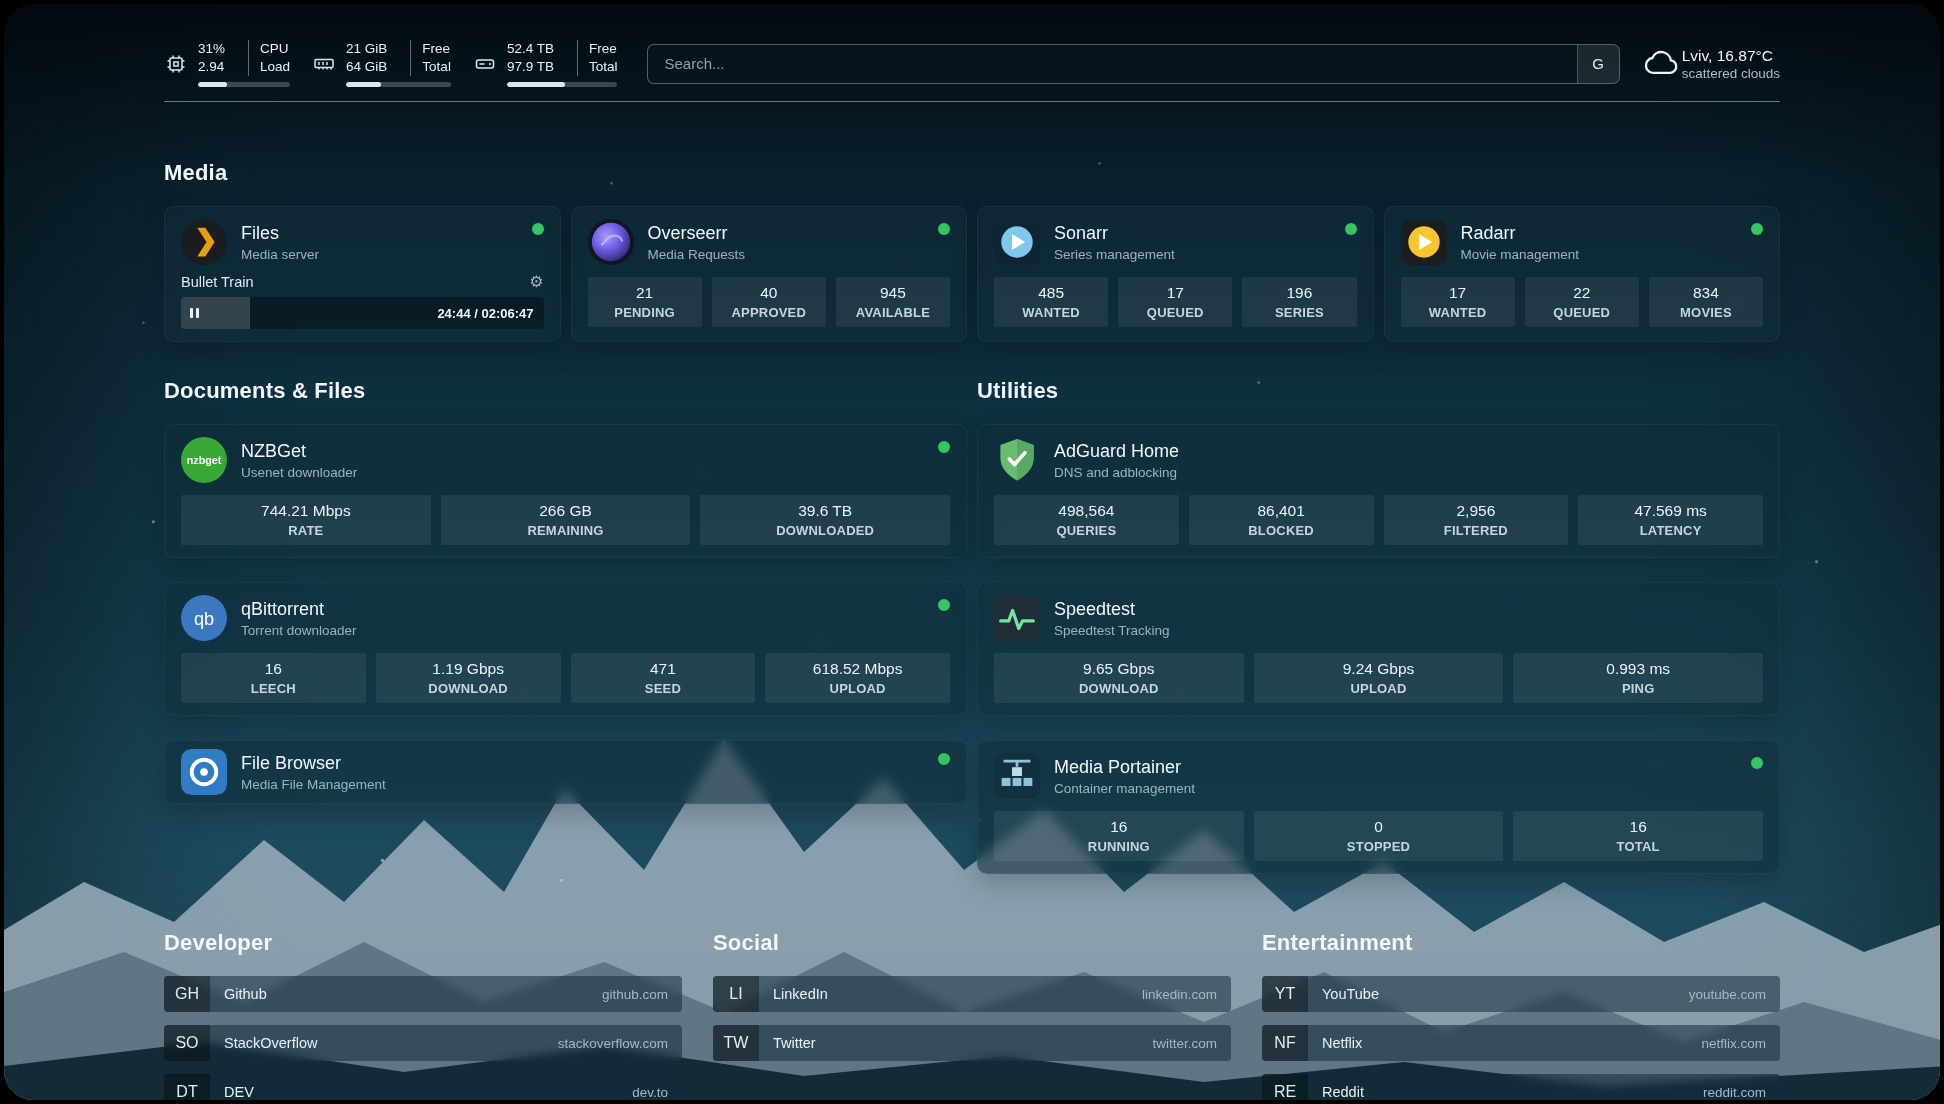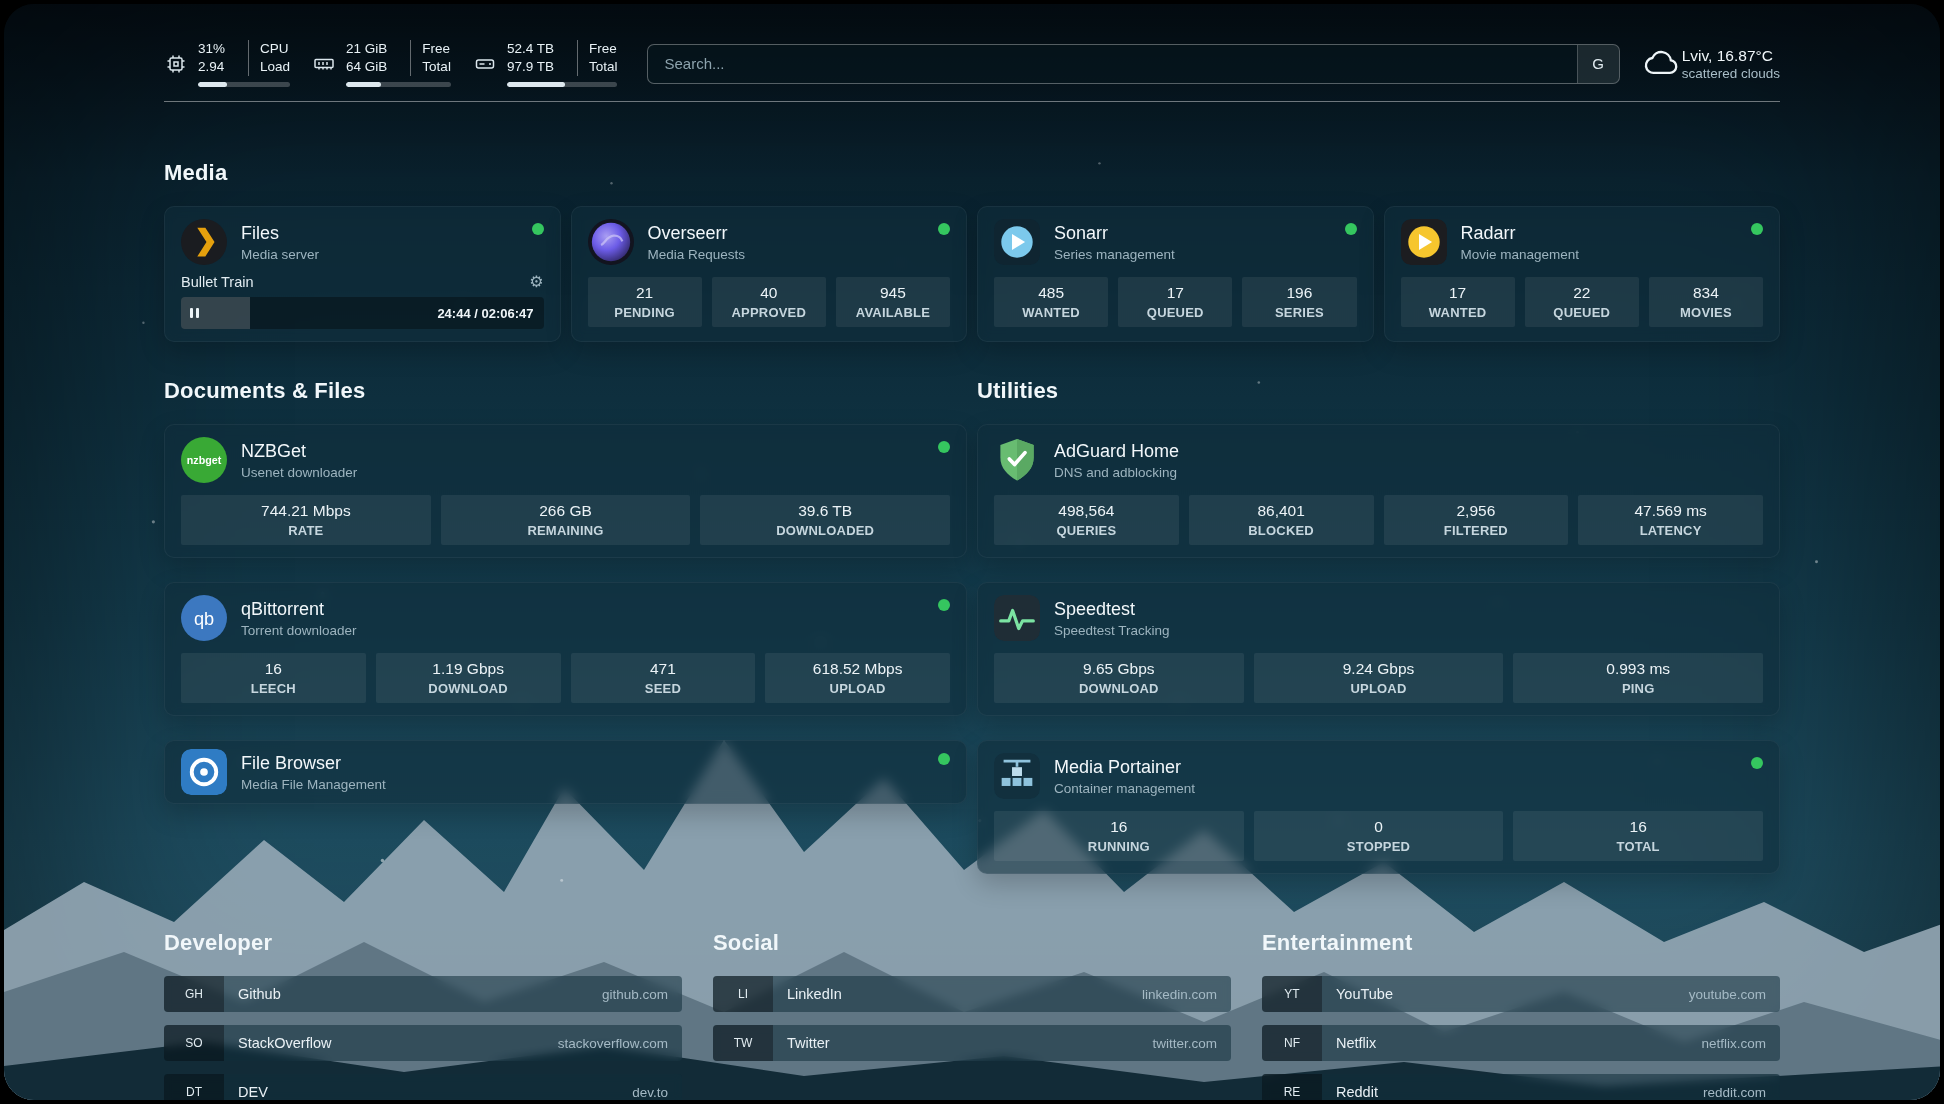--- a/index.html
+++ b/index.html
@@ -66,21 +66,21 @@
   .player-bar{margin-top:7px;height:32px;background:rgba(0,0,0,.33);border-radius:4px;position:relative;display:flex;align-items:center;overflow:hidden;cursor:pointer}
   .player-fill{position:absolute;left:0;top:0;bottom:0;background:rgba(255,255,255,.18)}
   .pause{display:flex;gap:3px;margin-left:9px;z-index:1;cursor:pointer}
   .pause i{width:3px;height:10px;background:#ecf3f7;border-radius:1px;display:block}
   .player-time{margin-left:auto;margin-right:10px;font-size:13px;font-weight:700;color:#f0f6f9;z-index:1;white-space:nowrap}
 
   
   .bookmarks{margin-top:56px;display:grid;grid-template-columns:repeat(3,1fr);gap:31px}
   .bm-list{margin-top:20px;display:flex;flex-direction:column;gap:13px}
   .bm-row{display:flex;align-items:center;height:36px;background:rgba(17,45,58,.55);border-radius:4px;overflow:hidden;cursor:pointer;text-decoration:none;backdrop-filter:blur(4px)}
-  .bm-abbr{width:60px;align-self:stretch;background:rgba(0,0,0,.33);color:#e2ecf1;font-size:12px;display:flex;align-items:center;justify-content:center;flex:none}
+  .bm-abbr{width:46px;align-self:stretch;background:rgba(0,0,0,.33);color:#e2ecf1;font-size:16px;display:flex;align-items:center;justify-content:center;flex:none}
   .bm-name{margin-left:14px;font-size:14.5px;color:#eaf1f5}
   .bm-url{margin-left:auto;margin-right:14px;font-size:13.5px;color:#a5bac5}
 </style>
 </head>
 <body>
 
 <div class="screen">
 
   <svg class="bg-layer" viewBox="0 0 1944 430" preserveAspectRatio="none">
     <polygon fill="#9caebb" opacity="0.85" points="0,260 80,212 170,252 260,170 340,232 420,150 500,222 560,118 640,200 720,70 800,182 880,108 960,200 1040,140 1120,222 1200,160 1290,242 1380,192 1470,262 1560,212 1660,272 1760,232 1860,282 1944,252 1944,430 0,430"></polygon>

